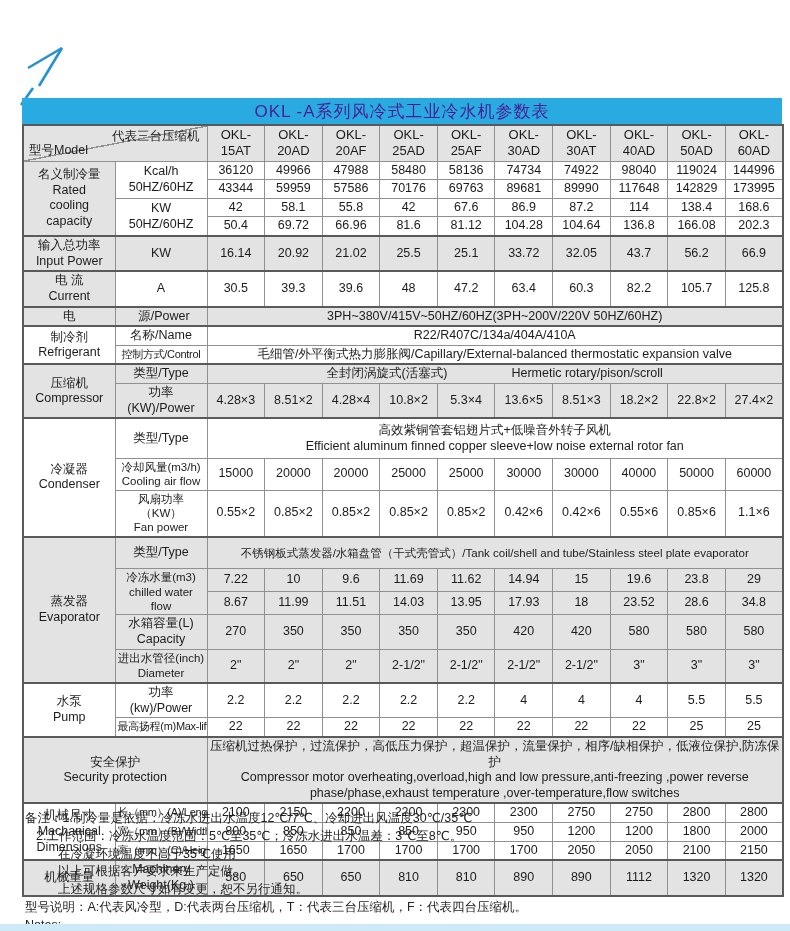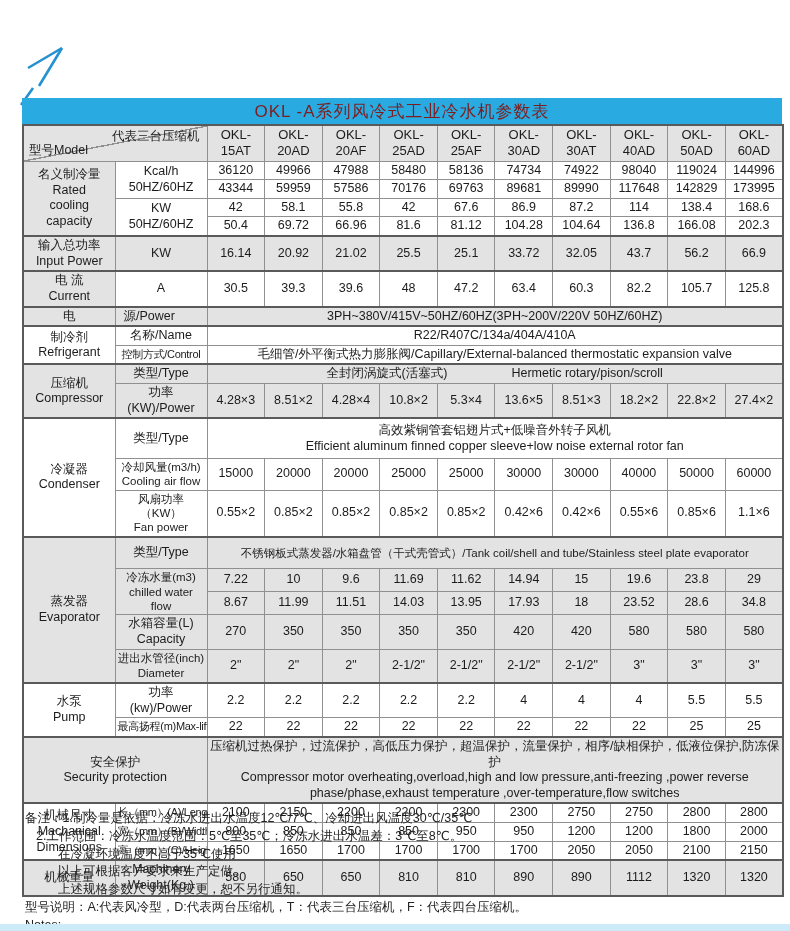--- a/index.html
+++ b/index.html
@@ -8,21 +8,21 @@
 
   
   .hdr{position:absolute;top:33px;left:18px;display:flex;align-items:flex-start;}
   .logo{width:50px;height:70px;margin-top:6px;}
   .titles{margin-left:8px;}
   .t1{font-size:29px;font-weight:700;letter-spacing:.5px;line-height:1.15;}
   .t2{font-size:19px;font-weight:400;margin-top:3px;letter-spacing:.2px;}
 
   
   .tw{position:absolute;top:98px;left:22px;width:760px;}
-  .ttl{background:#29abe2;color:#7f1d1d;text-align:center;font-size:17px;height:26px;
+  .ttl{background:#29abe2;color:#4c1d95;text-align:center;font-size:17px;height:26px;
        line-height:26px;letter-spacing:1px;border:1px solid #29abe2;box-sizing:border-box;}
   table{border-collapse:collapse;table-layout:fixed;width:760px;font-size:12.5px;}
   col.c1{width:92px;}col.c2{width:92px;}col.cd{width:57.6px;}
   td{border:1px solid #909090;text-align:center;vertical-align:middle;
      padding:1px 2px;line-height:1.25;overflow:hidden;}
   table{border:2px solid #5a5a5a;}
   tr.blk>td{border-top:2px solid #5a5a5a;}
   .g{background:#e3e3e3;}
   .pre{white-space:pre-line;}
   .tight{font-size:11px;letter-spacing:-.3px;white-space:nowrap;}
@@ -195,21 +195,21 @@
         <td>47.2</td>
         <td>63.4</td>
         <td>60.3</td>
         <td>82.2</td>
         <td>105.7</td>
         <td>125.8</td>
       </tr>
 
       <tr class="h16 blk">
         <td class="g">电</td>
-        <td class="g" style="text-align:left;padding-left:8px;">源/Power</td>
+        <td class="g" style="text-align:center;padding-left:8px;">源/Power</td>
         <td colspan="10" class="g">3PH~380V/415V~50HZ/60HZ(3PH~200V/220V 50HZ/60HZ)</td>
       </tr>
 
       <tr class="h16 blk">
         <td rowspan="2" class="pre">制冷剂
 Refrigerant</td>
         <td>名称/Name</td>
         <td colspan="10">R22/R407C/134a/404A/410A</td>
       </tr>
       <tr class="h16">

